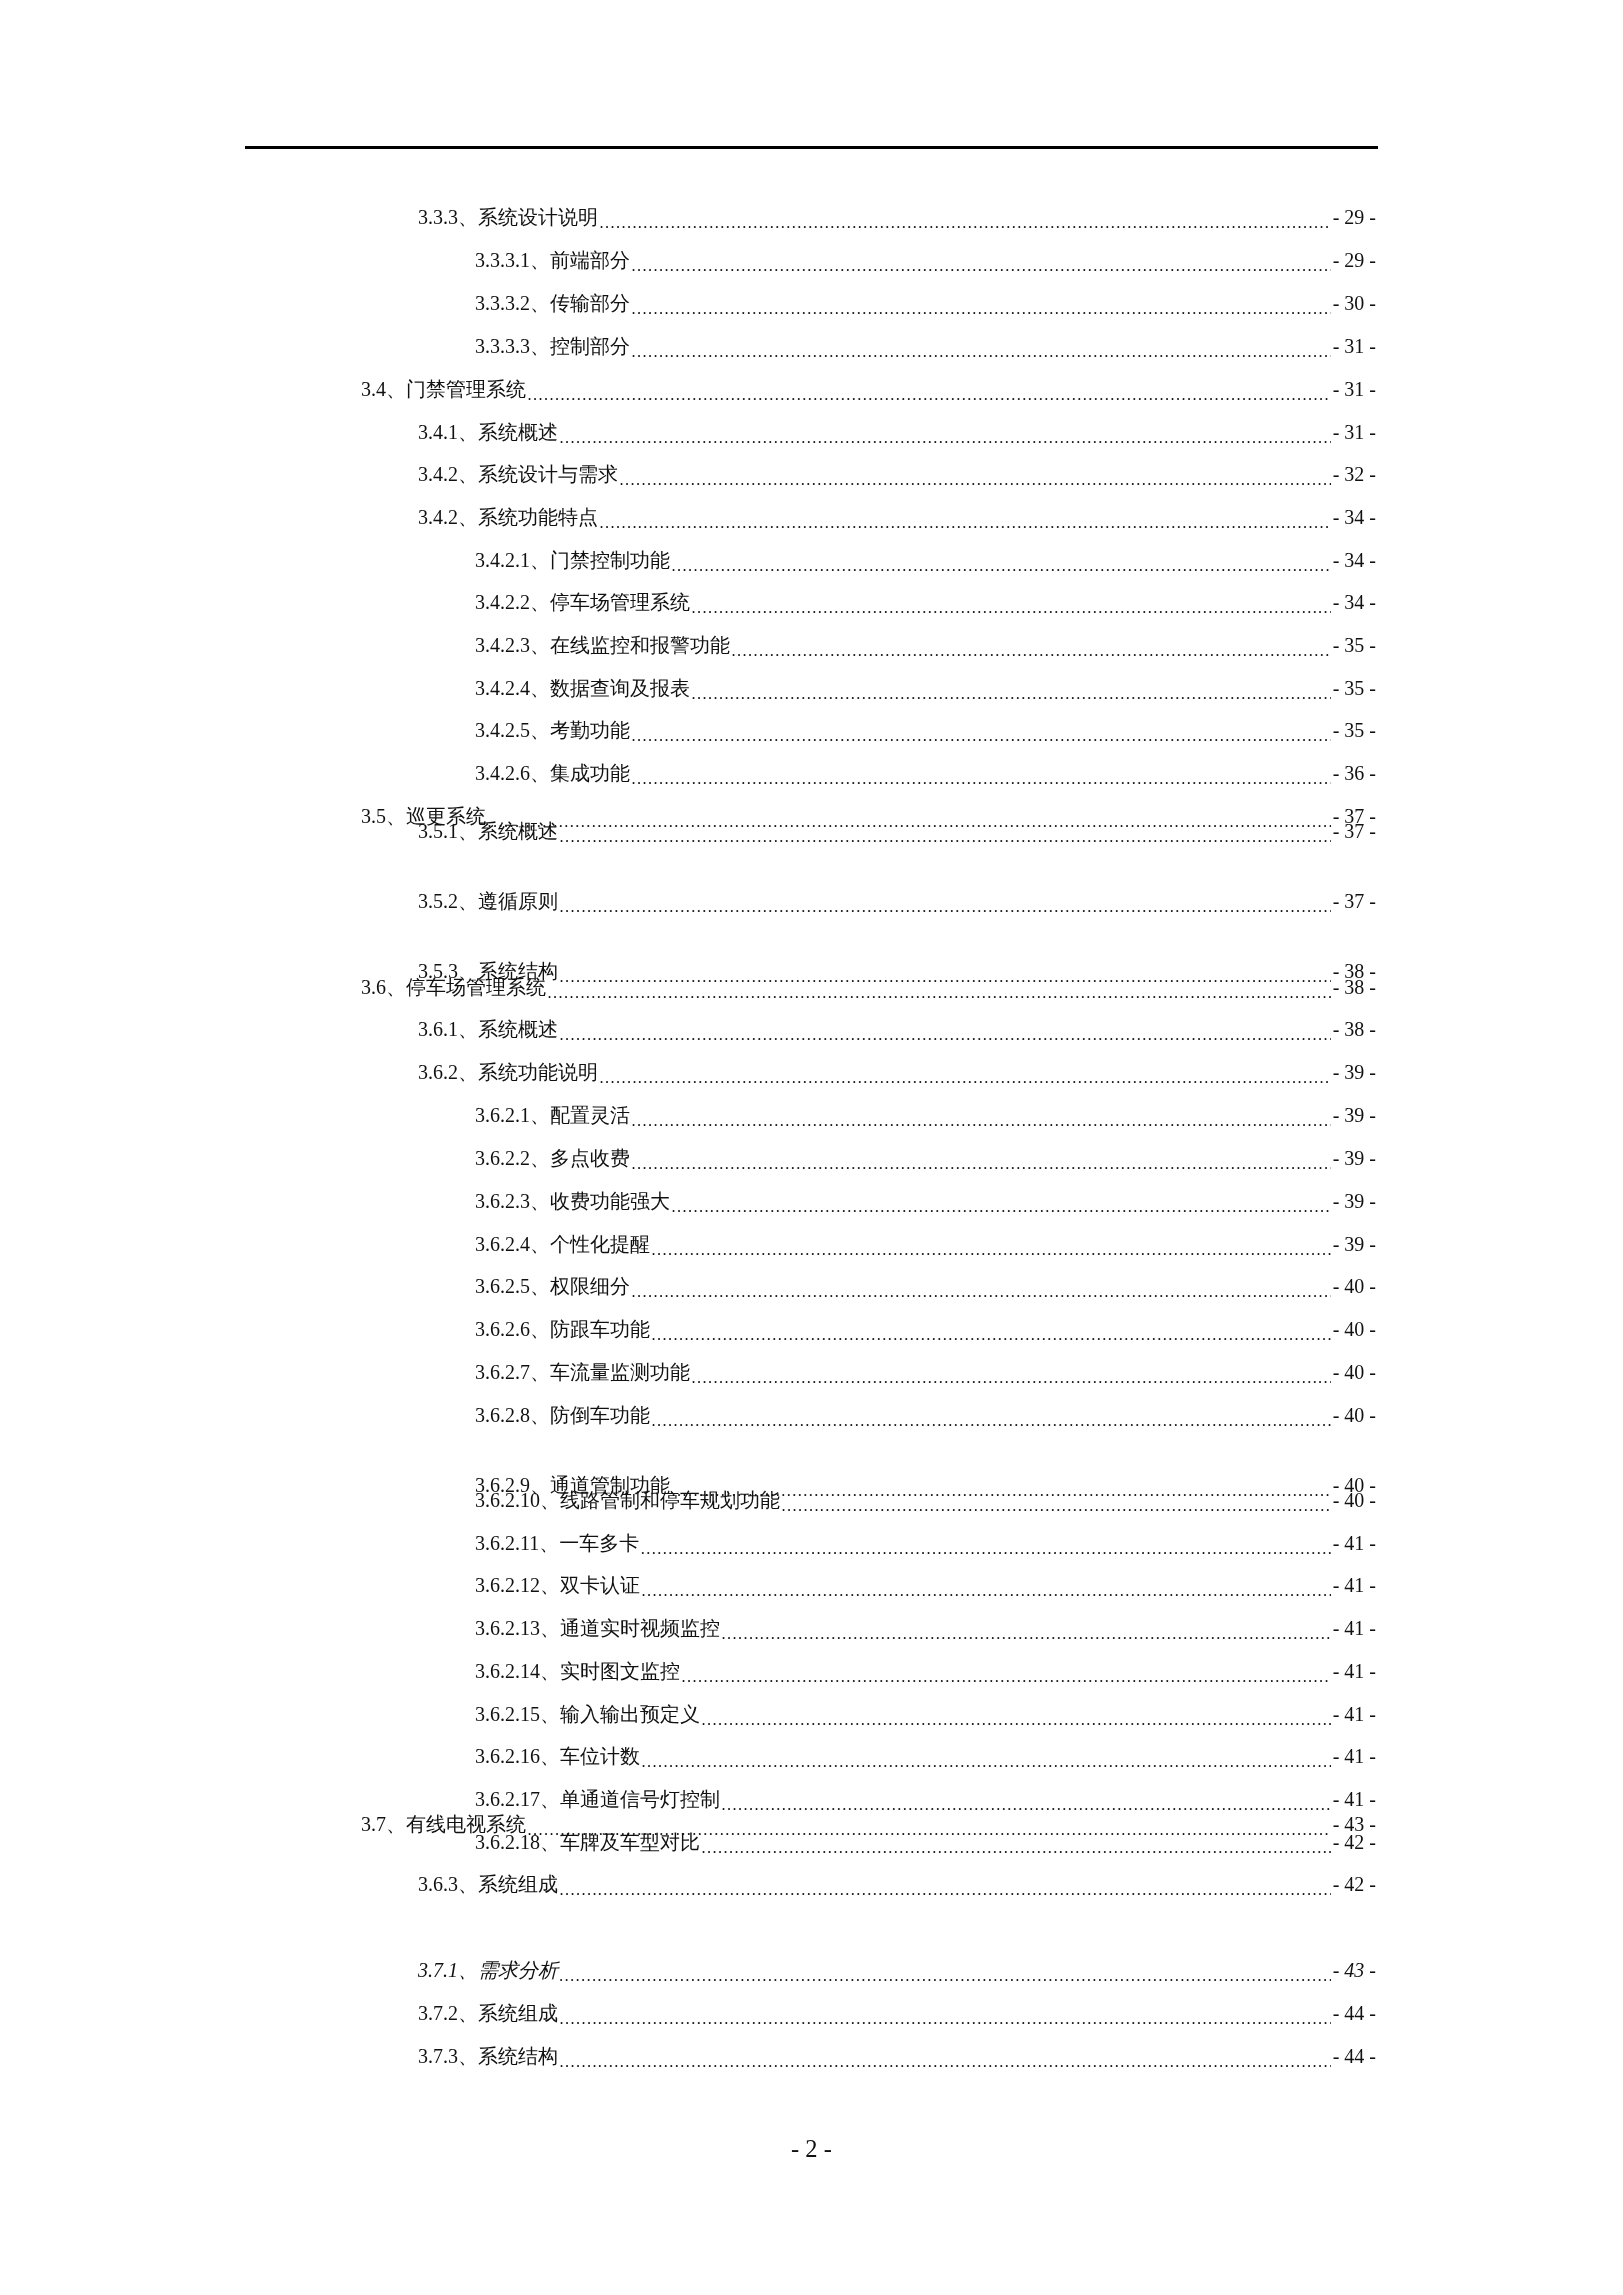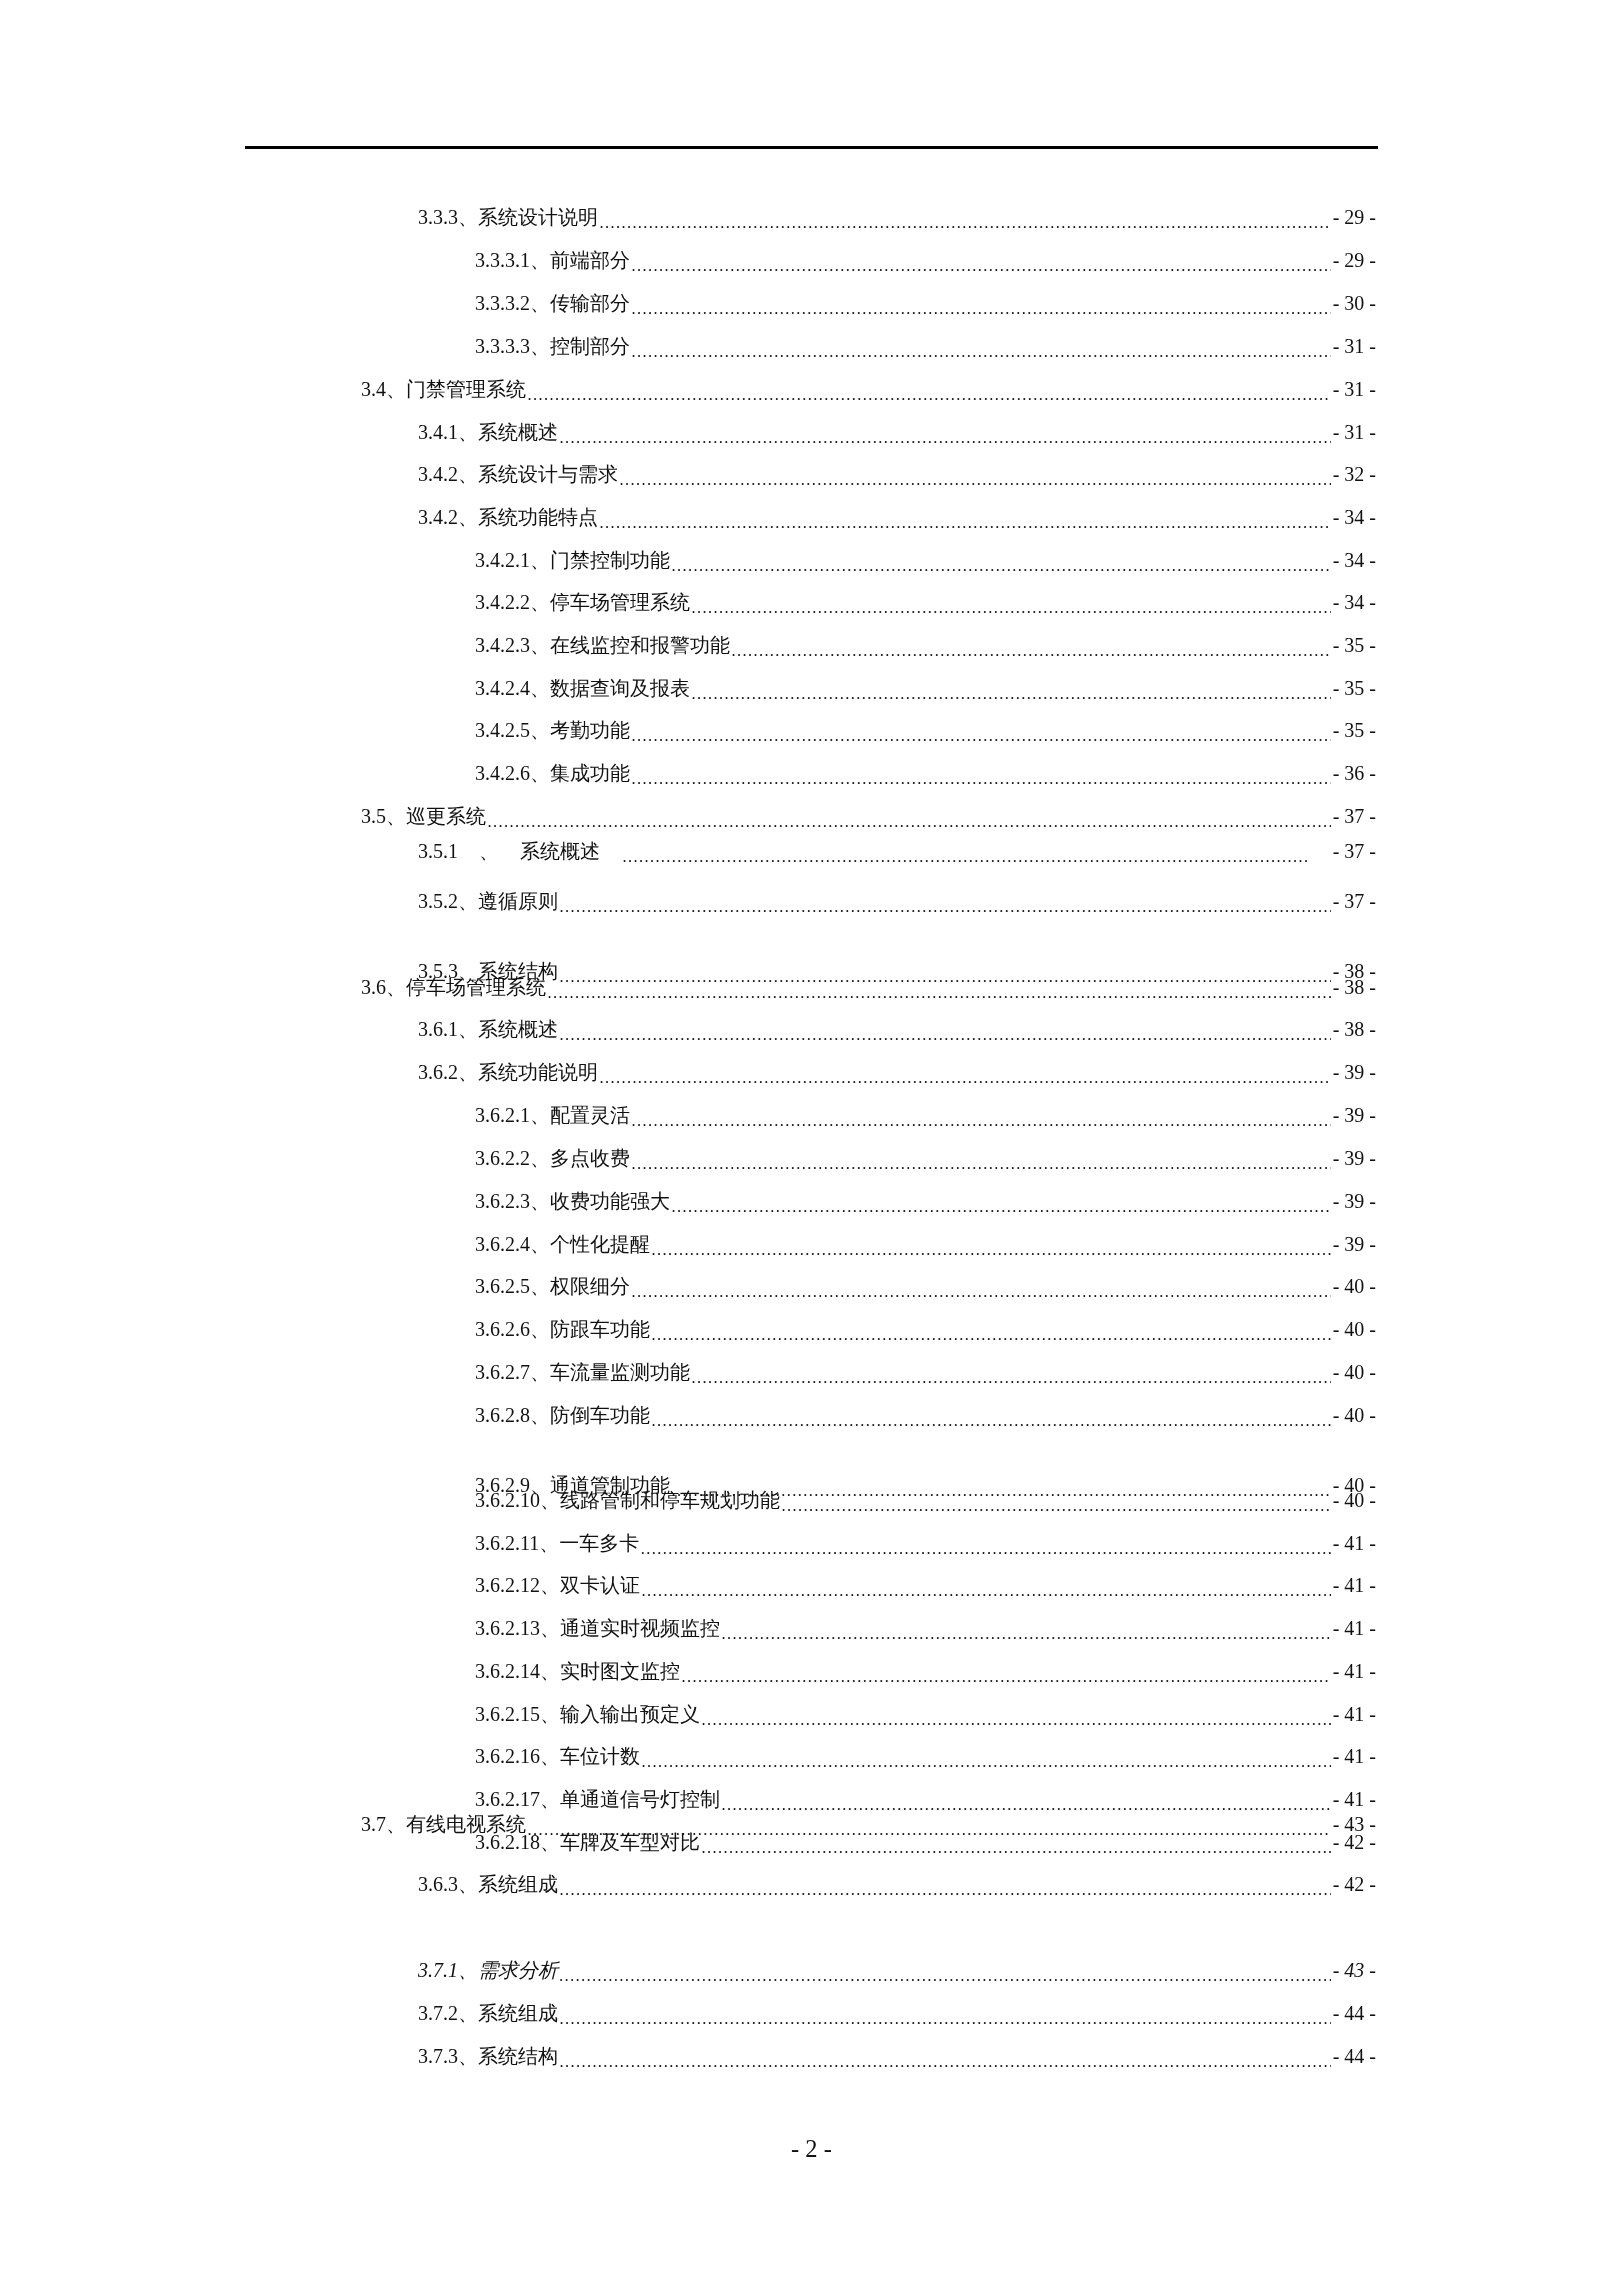--- a/index.html
+++ b/index.html
@@ -120,21 +120,21 @@
       <span class="toc-leader"></span>
       <span class="toc-page">- 36 -</span>
     </div>
     <div class="toc-row" style="left: 361px; top: 801px;">
       <span class="toc-num">3.5</span>
       <span class="toc-num">、</span>
       <span class="toc-title">巡更系统</span>
       <span class="toc-leader"></span>
       <span class="toc-page">- 37 -</span>
     </div>
-    <div class="toc-row" style="left: 418px; top: 836px; gap: 21px;">
+    <div class="toc-row" style="left: 418px; top: 816px;">
       <span class="toc-num">3.5.1</span>
       <span class="toc-num">、</span>
       <span class="toc-title">系统概述</span>
       <span class="toc-leader"></span>
       <span class="toc-page">- 37 -</span>
     </div>
     <div class="toc-row" style="left: 418px; top: 886px;">
       <span class="toc-num">3.5.2</span>
       <span class="toc-num">、</span>
       <span class="toc-title">遵循原则</span>

